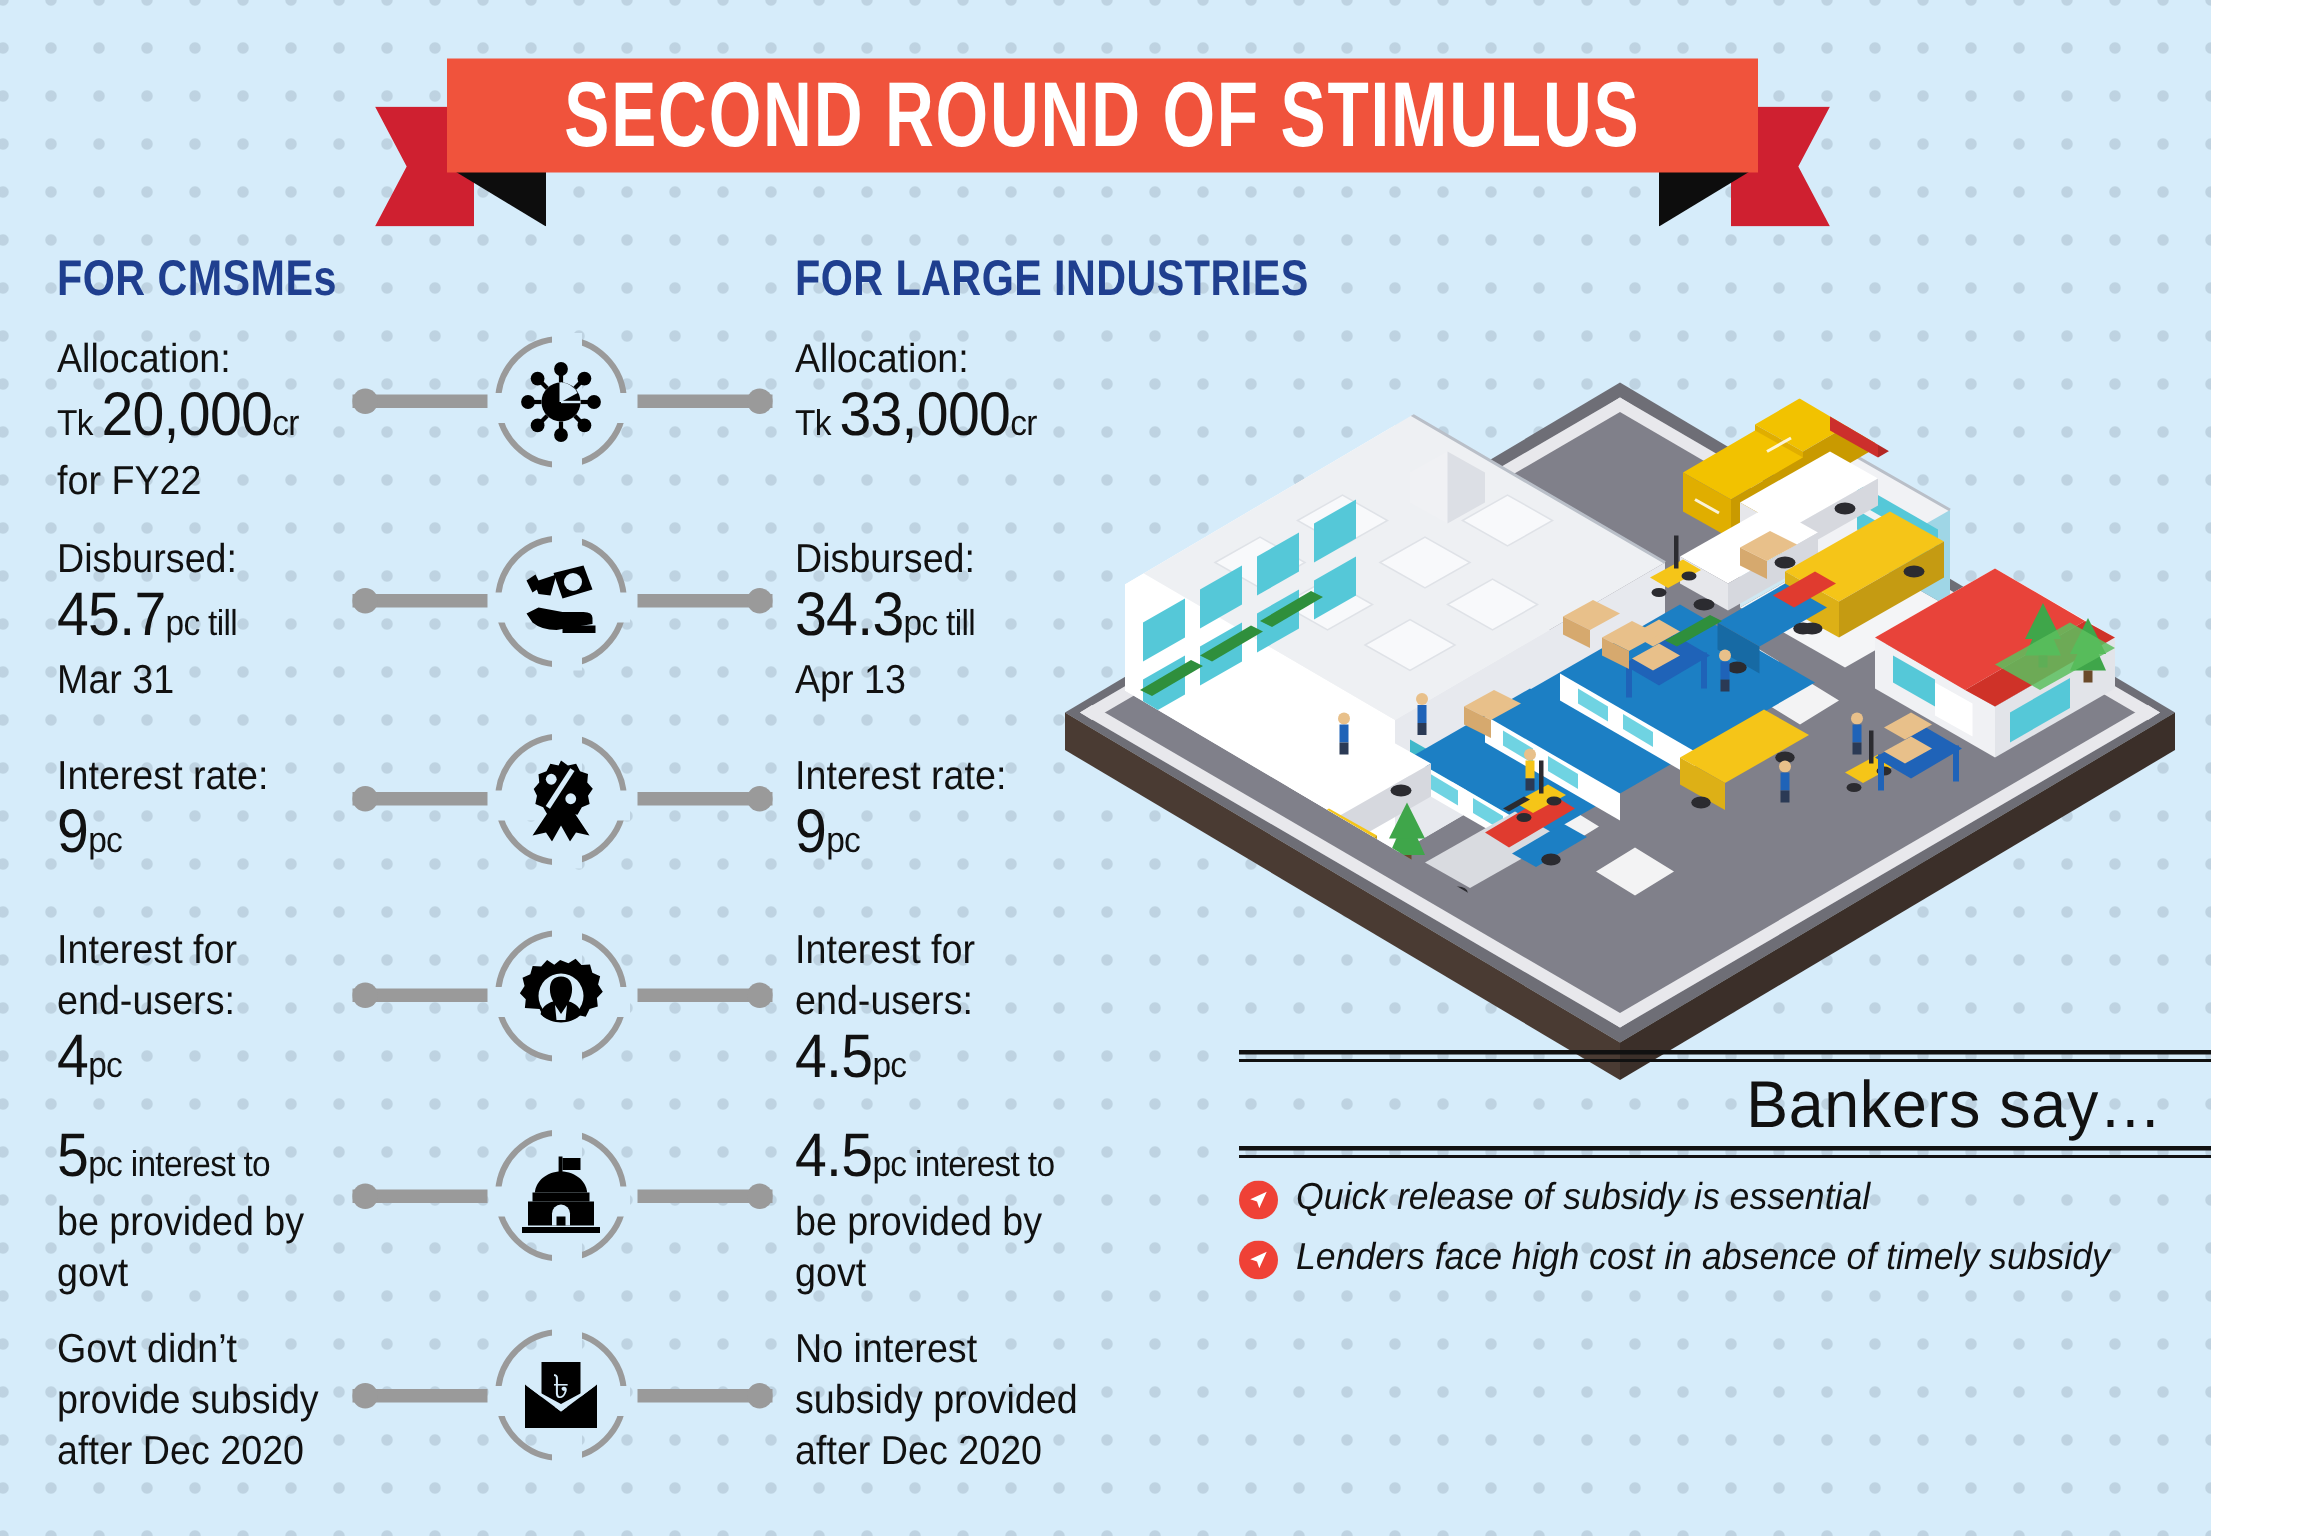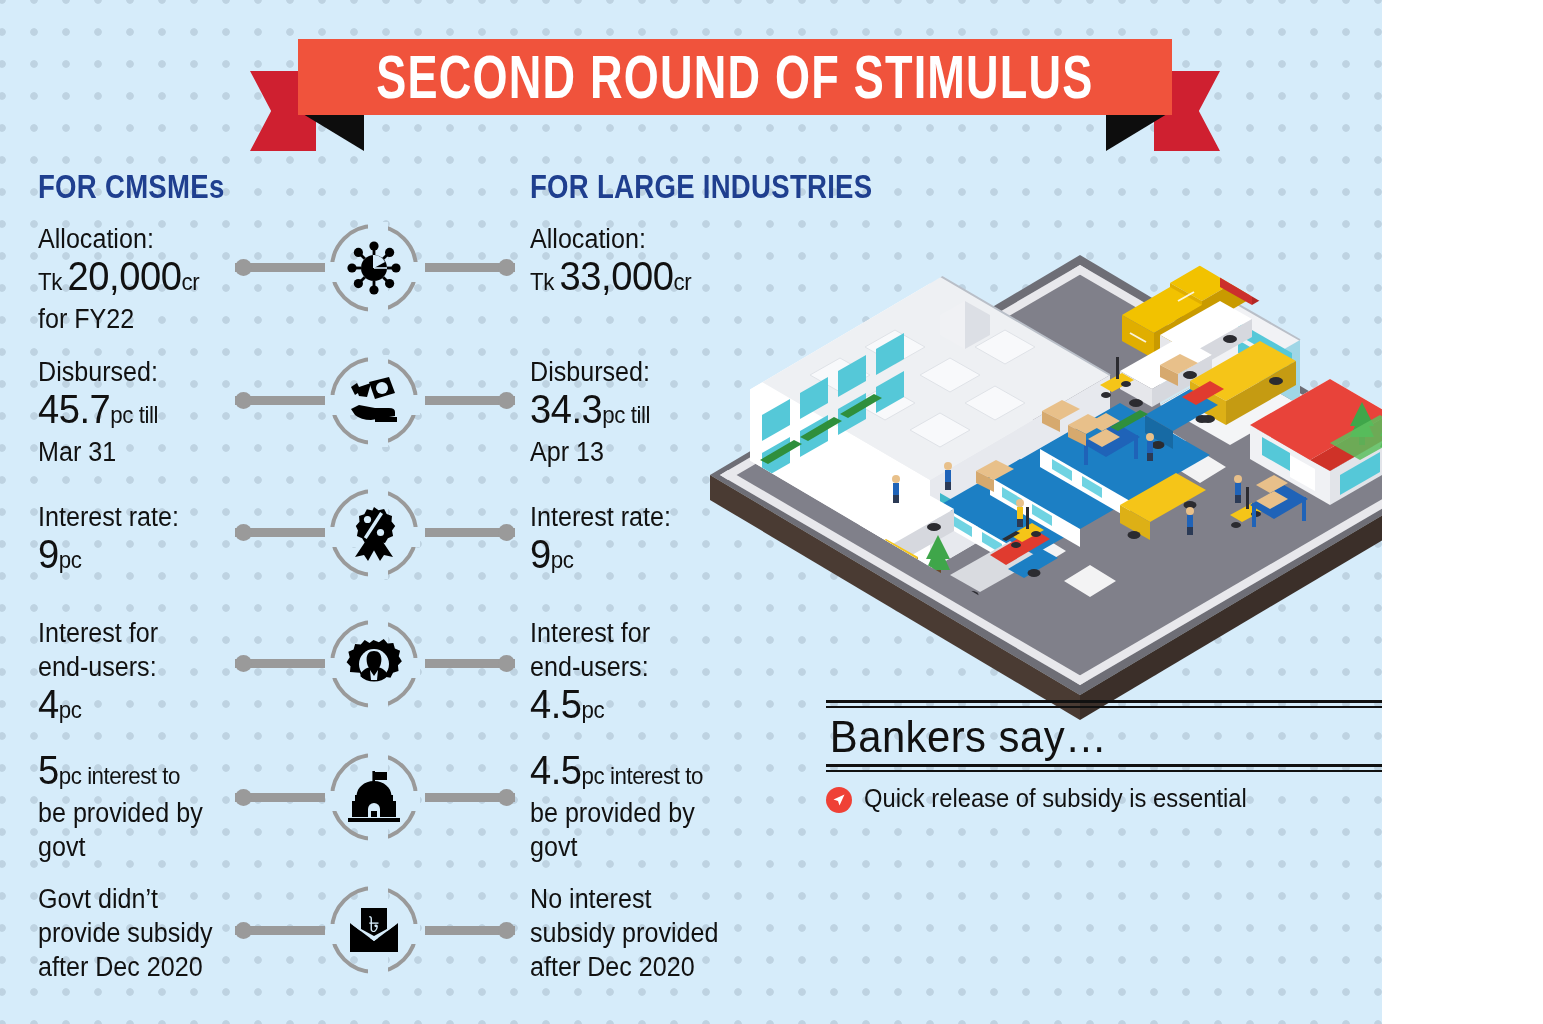--- a/index.html
+++ b/index.html
@@ -2,21 +2,21 @@
 <html><head>
 <meta charset="utf-8">
 <style>
   html,body{margin:0;padding:0;}
   body{
     width:1543px;height:1024px;
     background:#ffffff;
     font-family:"Liberation Sans", sans-serif;
     overflow:hidden;
   }
-  #stage{position:relative;width:1382px;height:1024px;overflow:hidden;background:#ffffff;}
+  #stage{position:relative;width:1543px;height:1024px;overflow:hidden;background:#ffffff;}
 
   
   .panel{
     position:absolute;left:0;top:0;width:1474px;height:1024px;
     background-color:#d6ecfa;
     background-image:radial-gradient(circle at 6px 6px, rgba(150,170,185,.38) 3.4px, rgba(150,170,185,0) 4.2px);
     background-size:32px 32px;
     background-position:-4px -6px;
   }
 
@@ -75,28 +75,28 @@
     content:"";position:absolute;background:#d6ecfa;
   }
   .icon-circ::before{left:-6px;right:-6px;height:20px;top:34px;}
   .icon-circ::after{top:-6px;bottom:-6px;width:20px;left:34px;}
   .icon-circ svg{position:relative;z-index:2;}
 
   
   .illus{position:absolute;left:690px;top:175px;width:780px;height:560px;}
 
   
-  .bankers{position:absolute;left:826px;top:700px;width:648px;}
+  .bankers{position:absolute;left:826px;top:700px;width:648px;text-align:right;}
   .rule{height:3px;background:#111;}
   .rule.thin{height:2px;background:#111;margin-top:3px;}
   .bank-title{
     font-size:44px;color:#111;padding:4px 0 2px 4px;letter-spacing:.5px;
     transform:scaleX(.95);transform-origin:left center;font-weight:400;
   }
-  .bullets{margin-top:12px;}
+  .bullets{margin-top:12px;font-style:italic;}
   .bullet{display:flex;align-items:flex-start;margin-bottom:11px;}
   .bdot{flex:0 0 auto;width:26px;height:26px;margin-top:3px;margin-right:12px;}
   .btext{font-size:25px;line-height:29px;color:#111;transform:scaleX(.95);transform-origin:left top;}
 </style>
 </head>
 <body>
 
 <div id="stage">
 
   <div class="panel"></div>
@@ -626,16 +626,25 @@
     <div class="bullets">
       <div class="bullet">
         <span class="bdot">
           <svg width="26" height="26" viewBox="0 0 26 26">
               <circle cx="13" cy="13" r="13" fill="#ef4136"></circle>
               <path d="M18.5 7.5 L7.5 12.5 L12 14 L13.5 18.5 Z" fill="#ffffff"></path>
             </svg>
         </span>
         <span class="btext">Quick release of subsidy is essential</span>
       </div>
+      <div class="bullet">
+        <span class="bdot">
+          <svg width="26" height="26" viewBox="0 0 26 26">
+              <circle cx="13" cy="13" r="13" fill="#ef4136"></circle>
+              <path d="M18.5 7.5 L7.5 12.5 L12 14 L13.5 18.5 Z" fill="#ffffff"></path>
+            </svg>
+        </span>
+        <span class="btext">Lenders face high cost in absence of timely subsidy</span>
+      </div>
     </div>
   </div>
 
 </div>
 
 </body></html>

